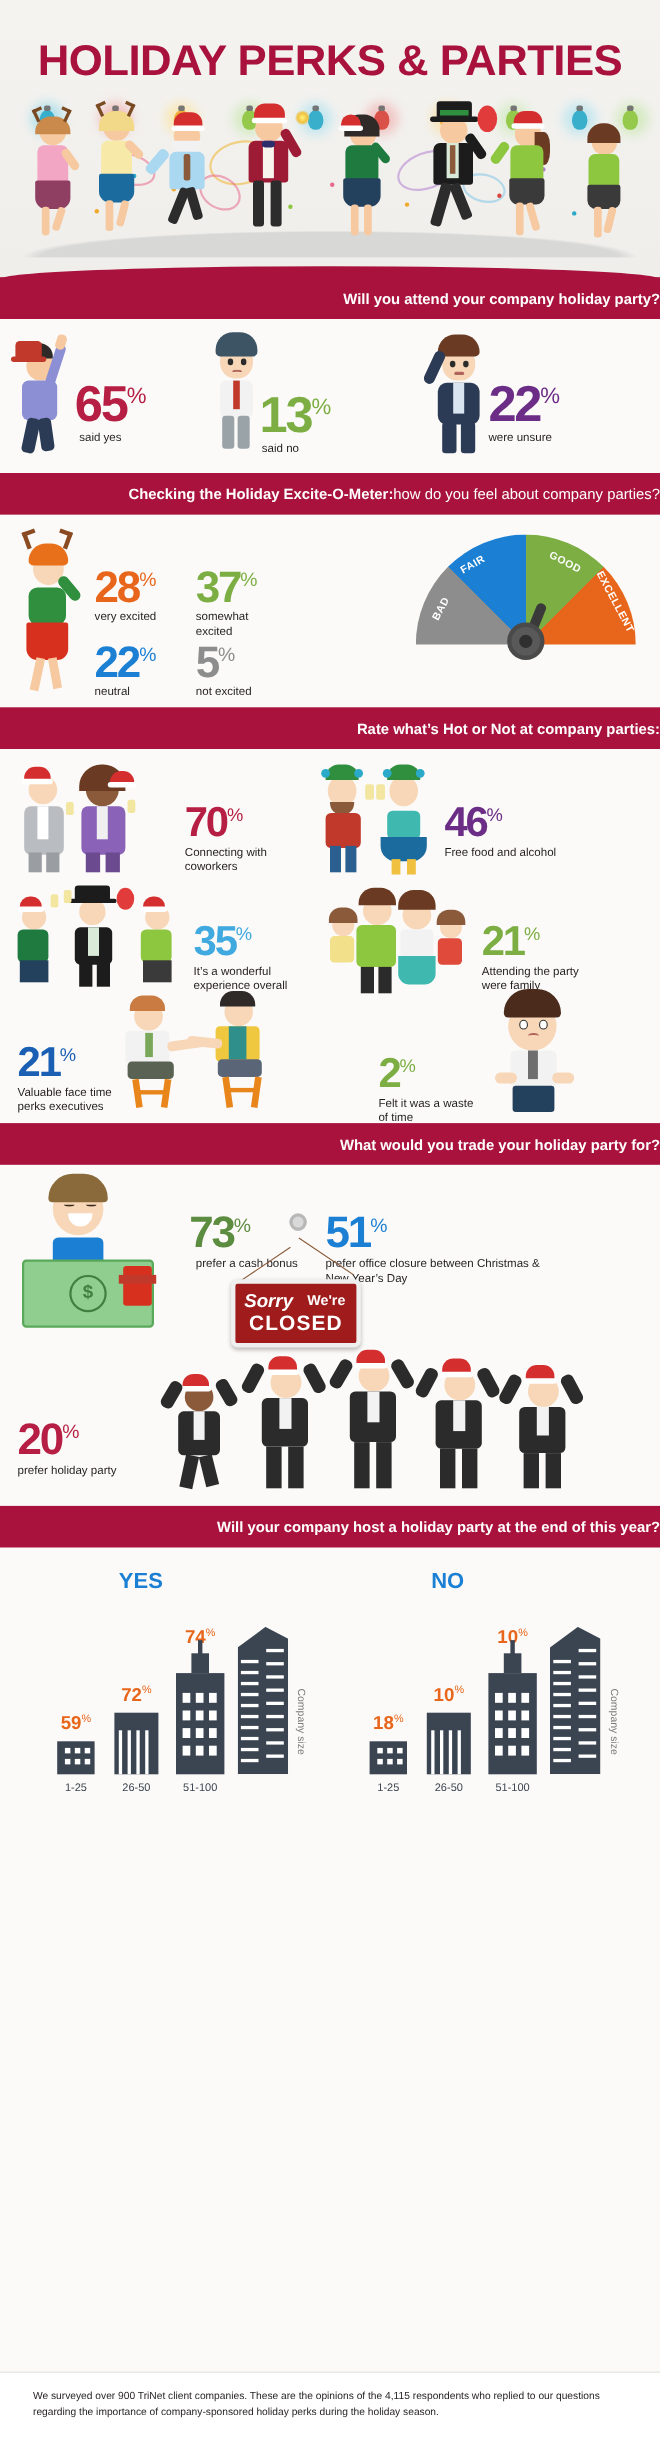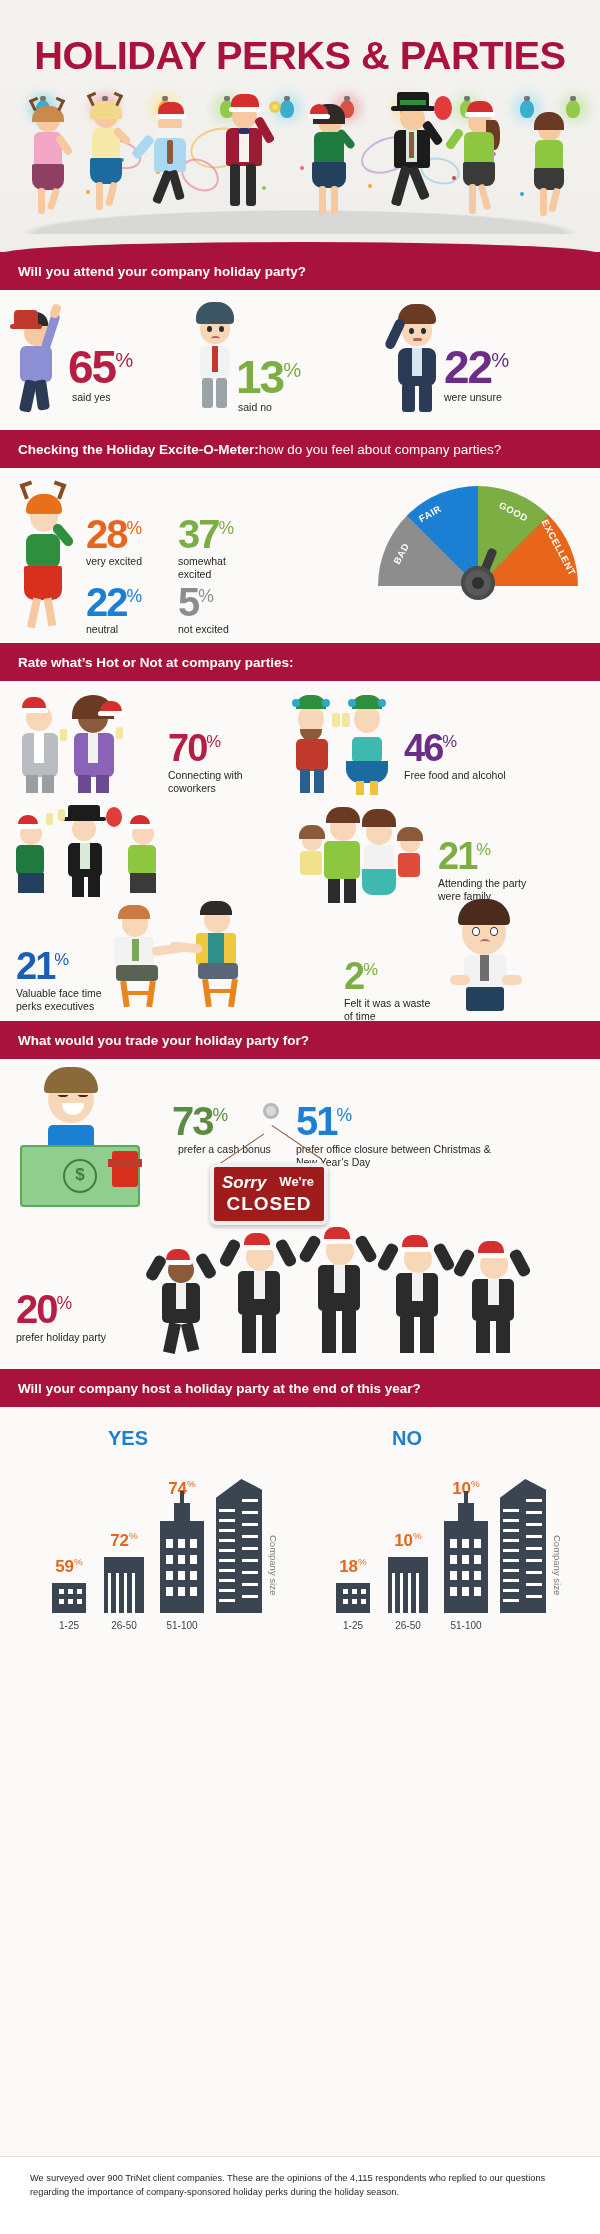--- a/index.html
+++ b/index.html
@@ -36,21 +36,21 @@
   .head { position:absolute; border-radius:50%; background:#f7c9a0; }
   .hat  { position:absolute; background:#d42e2e; border-radius:10px 10px 2px 2px; }
   .hat::after{content:"";position:absolute;left:-2px;bottom:-3px;width:calc(100% + 4px);height:5px;background:#fff;border-radius:3px;}
   .body-s { position:absolute; border-radius:6px 6px 3px 3px; }
   .leg { position:absolute; background:#2c2c2c; border-radius:3px; }
   .arm { position:absolute; border-radius:4px; }
 
   
   .banner {
     background:#a8123c; color:#fff; height:38px; display:flex; align-items:center;
-    padding-left:18px; font-size:13.5px; font-weight:bold; position:relative;
+    padding-left:18px; font-size:13.5px; font-weight:bold; position:relative;justify-content:flex-end;
   }
   .banner .light { font-weight:normal; }
   .banner-wrap { position:relative; }
   .banner-wrap::before{
     content:""; position:absolute; top:-10px; left:0; width:100%; height:12px;
     background:#a8123c; border-radius:50% 50% 0 0 / 100% 100% 0 0;
   }
 
   
   .sec { background:#fbfaf8; position:relative; }
@@ -441,20 +441,24 @@
       <div style="position:absolute;left:66px;top:40px;width:10px;height:26px;background:#d9ead9"></div>
       <div style="position:absolute;left:58px;top:72px;width:12px;height:22px;background:#1c1c1c"></div>
       <div style="position:absolute;left:74px;top:72px;width:12px;height:22px;background:#1c1c1c"></div>
       <div style="position:absolute;left:92px;top:4px;width:16px;height:20px;border-radius:50%;background:#e23b3b"></div>
       <div style="position:absolute;left:118px;top:20px;width:22px;height:22px;border-radius:50%;background:#f7d7b8"></div>
       <div class="hat" style="left:116px;top:12px;width:20px;height:11px"></div>
       <div style="position:absolute;left:114px;top:42px;width:28px;height:30px;background:#8dc63f;border-radius:5px"></div>
       <div style="position:absolute;left:116px;top:70px;width:26px;height:20px;background:#3a3a3a"></div>
       <div style="position:absolute;left:32px;top:10px;width:7px;height:12px;background:#f2e6a0;border-radius:2px"></div>
       <div style="position:absolute;left:44px;top:6px;width:7px;height:12px;background:#f2e6a0;border-radius:2px"></div>
+    </div>
+    <div style="position:absolute;left:176px;top:126px;width:110px">
+      <div class="statnum" style="color:#3fa9e0"><span>35</span><span class="pct">%</span></div>
+      <div class="caption" style="margin-top:4px">It’s a wonderful experience overall</div>
     </div>
 
     <div style="position:absolute;left:296px;top:124px;width:140px;height:100px">
       <div style="position:absolute;left:6px;top:26px;width:20px;height:20px;border-radius:50%;background:#f7d7b8"></div>
       <div style="position:absolute;left:3px;top:20px;width:26px;height:14px;background:#8a5a3a;border-radius:11px 11px 0 0"></div>
       <div style="position:absolute;left:4px;top:46px;width:22px;height:24px;background:#f2e08a;border-radius:4px"></div>
       <div style="position:absolute;left:34px;top:10px;width:26px;height:26px;border-radius:50%;background:#f7d7b8"></div>
       <div style="position:absolute;left:30px;top:2px;width:34px;height:16px;background:#6b3a22;border-radius:14px 14px 0 0"></div>
       <div style="position:absolute;left:28px;top:36px;width:36px;height:38px;background:#8dc63f;border-radius:5px"></div>
       <div style="position:absolute;left:32px;top:74px;width:12px;height:24px;background:#2b2b2b"></div>

